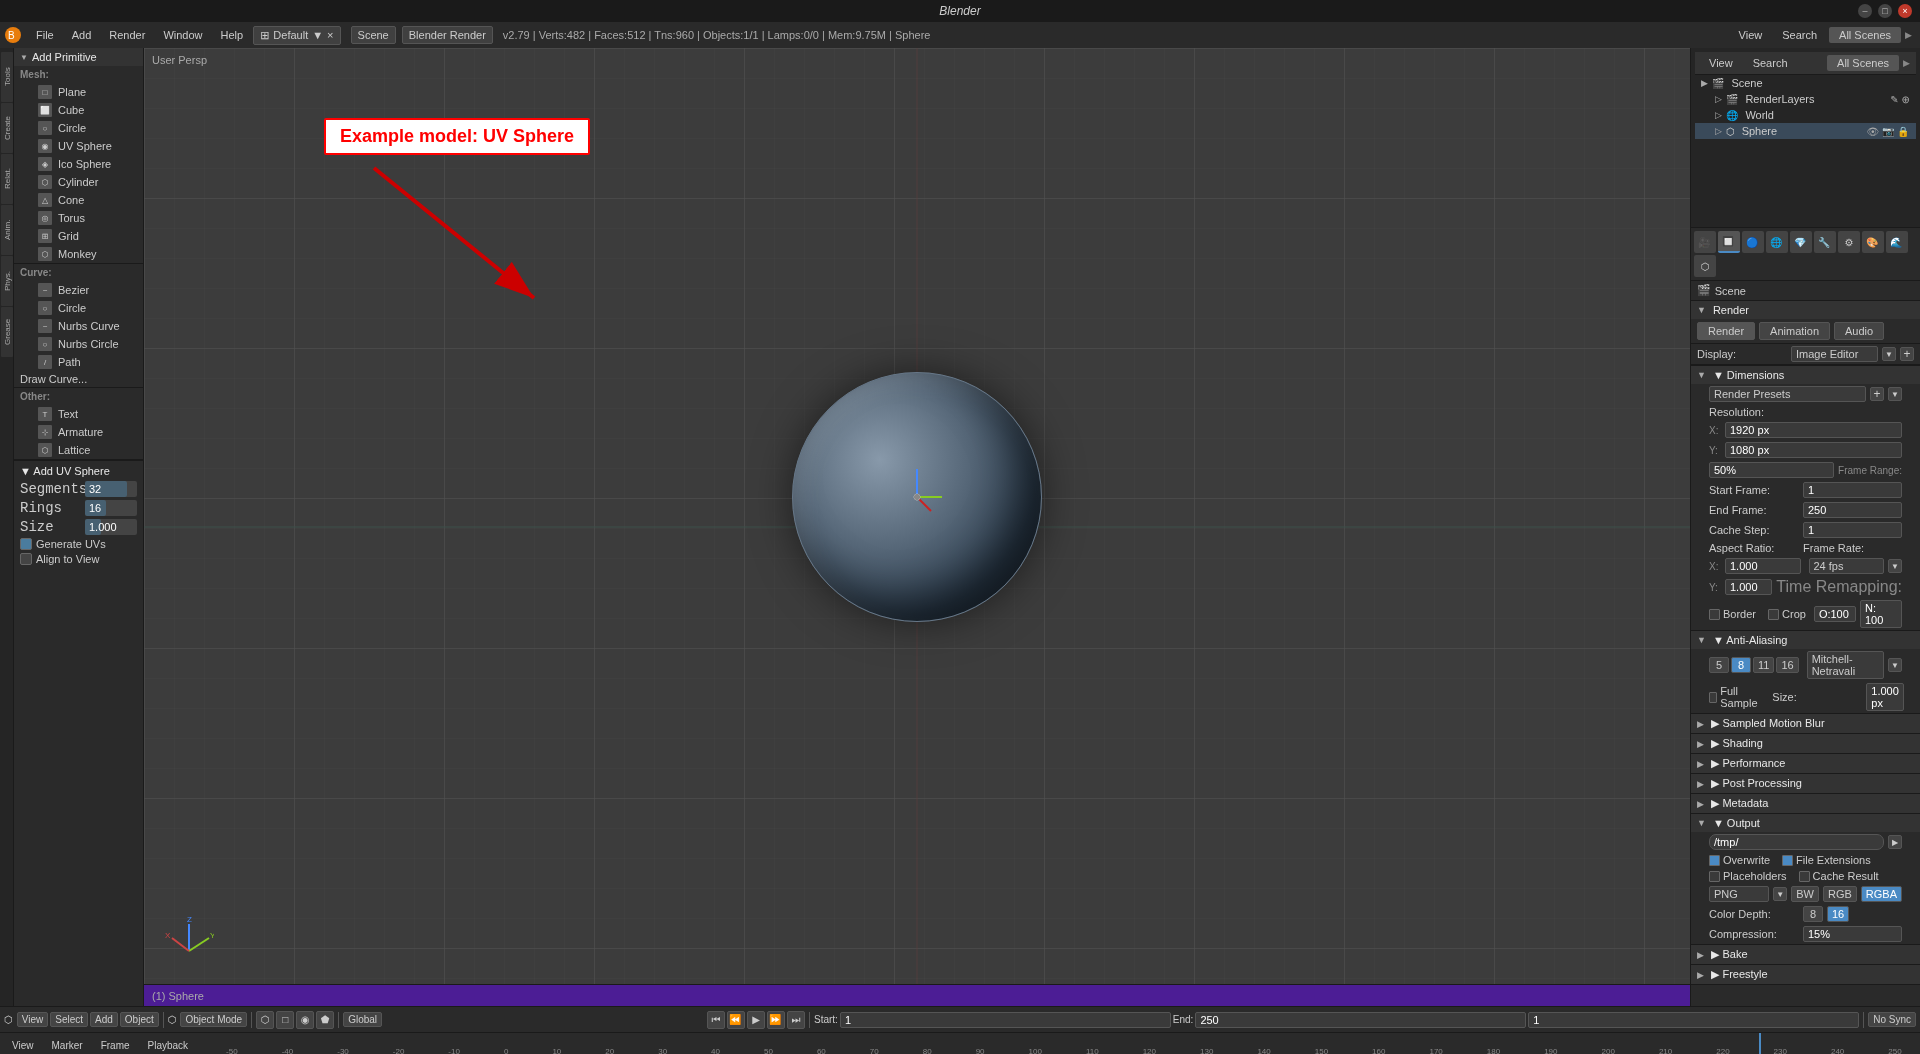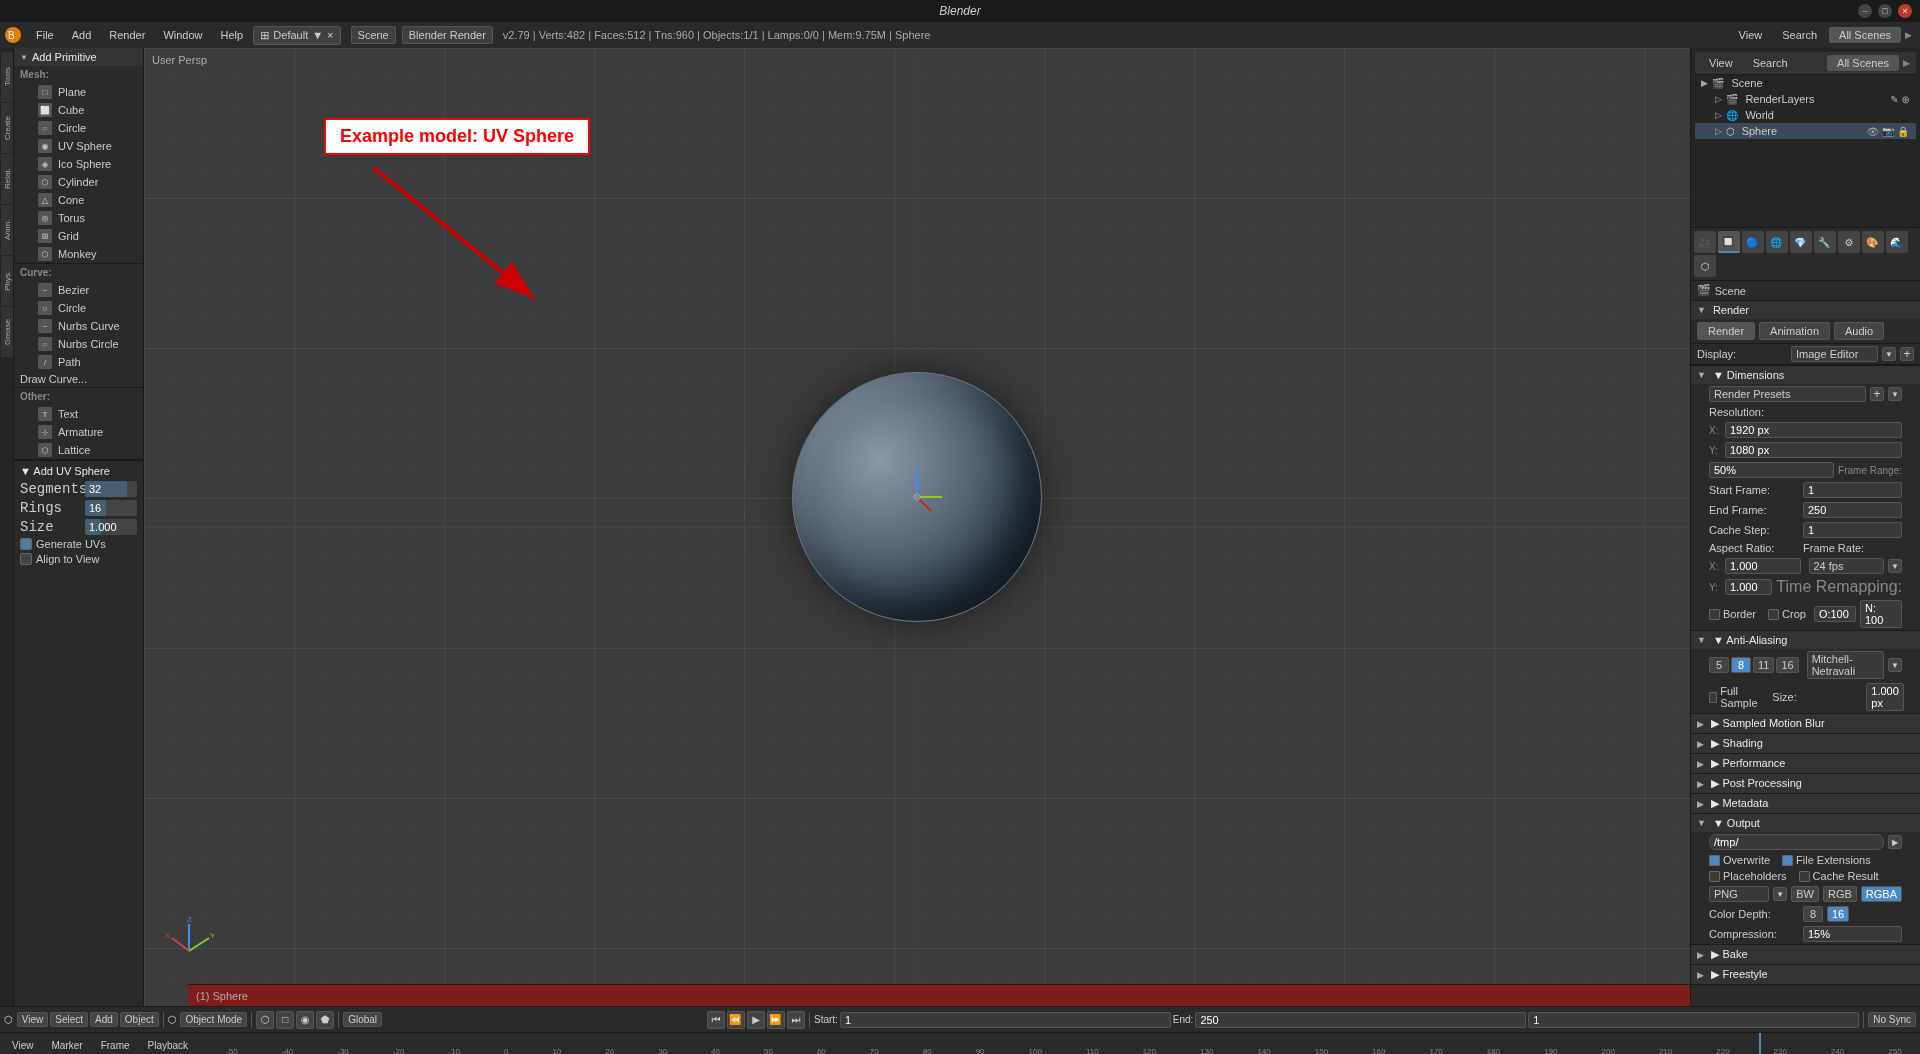--- a/index.html
+++ b/index.html
@@ -71,21 +71,21 @@
     .gizmo { position: absolute; top: 50%; left: 50%; transform: translate(-50%, -50%); width: 60px; height: 60px; }
 
     
     #annotation { position: absolute; top: 70px; left: 180px; z-index: 10; }
     #annotation-box { background: white; border: 2px solid #ff0000; padding: 6px 14px; font-size: 18px; font-weight: bold; color: #ff0000; border-radius: 2px; white-space: nowrap; }
 
     
     #origin-axes { position: absolute; bottom: 40px; left: 20px; width: 50px; height: 50px; z-index: 5; }
 
     
-    #info-bar { position: absolute; bottom: 0; left: 0; right: 0; height: 22px; background: #7f1d1d; border-top: 1px solid #1a1a1a; display: flex; align-items: center; padding: 0 8px; font-size: 11px; color: #aaa; margin-left: 44px; }
+    #info-bar { position: absolute; bottom: 0; left: 0; right: 0; height: 22px; background: #4c1d95; border-top: 1px solid #1a1a1a; display: flex; align-items: center; padding: 0 8px; font-size: 11px; color: #aaa; }
 
     
     #right-panel { width: 230px; background: #2a2a2a; border-left: 1px solid #1a1a1a; display: flex; flex-direction: column; overflow: hidden; }
     #right-panel-top { height: 160px; background: #252525; border-bottom: 1px solid #1a1a1a; padding: 4px; }
     #right-panel-props { flex: 1; overflow-y: auto; }
 
     
     .outliner-header { display: flex; align-items: center; gap: 4px; padding: 3px 6px; background: #333; border-bottom: 1px solid #1a1a1a; }
     .outliner-item { padding: 2px 6px; display: flex; align-items: center; gap: 4px; cursor: pointer; font-size: 11px; color: #ccc; }
     .outliner-item .tree-icon { color: #aaa; font-size: 9px; }

